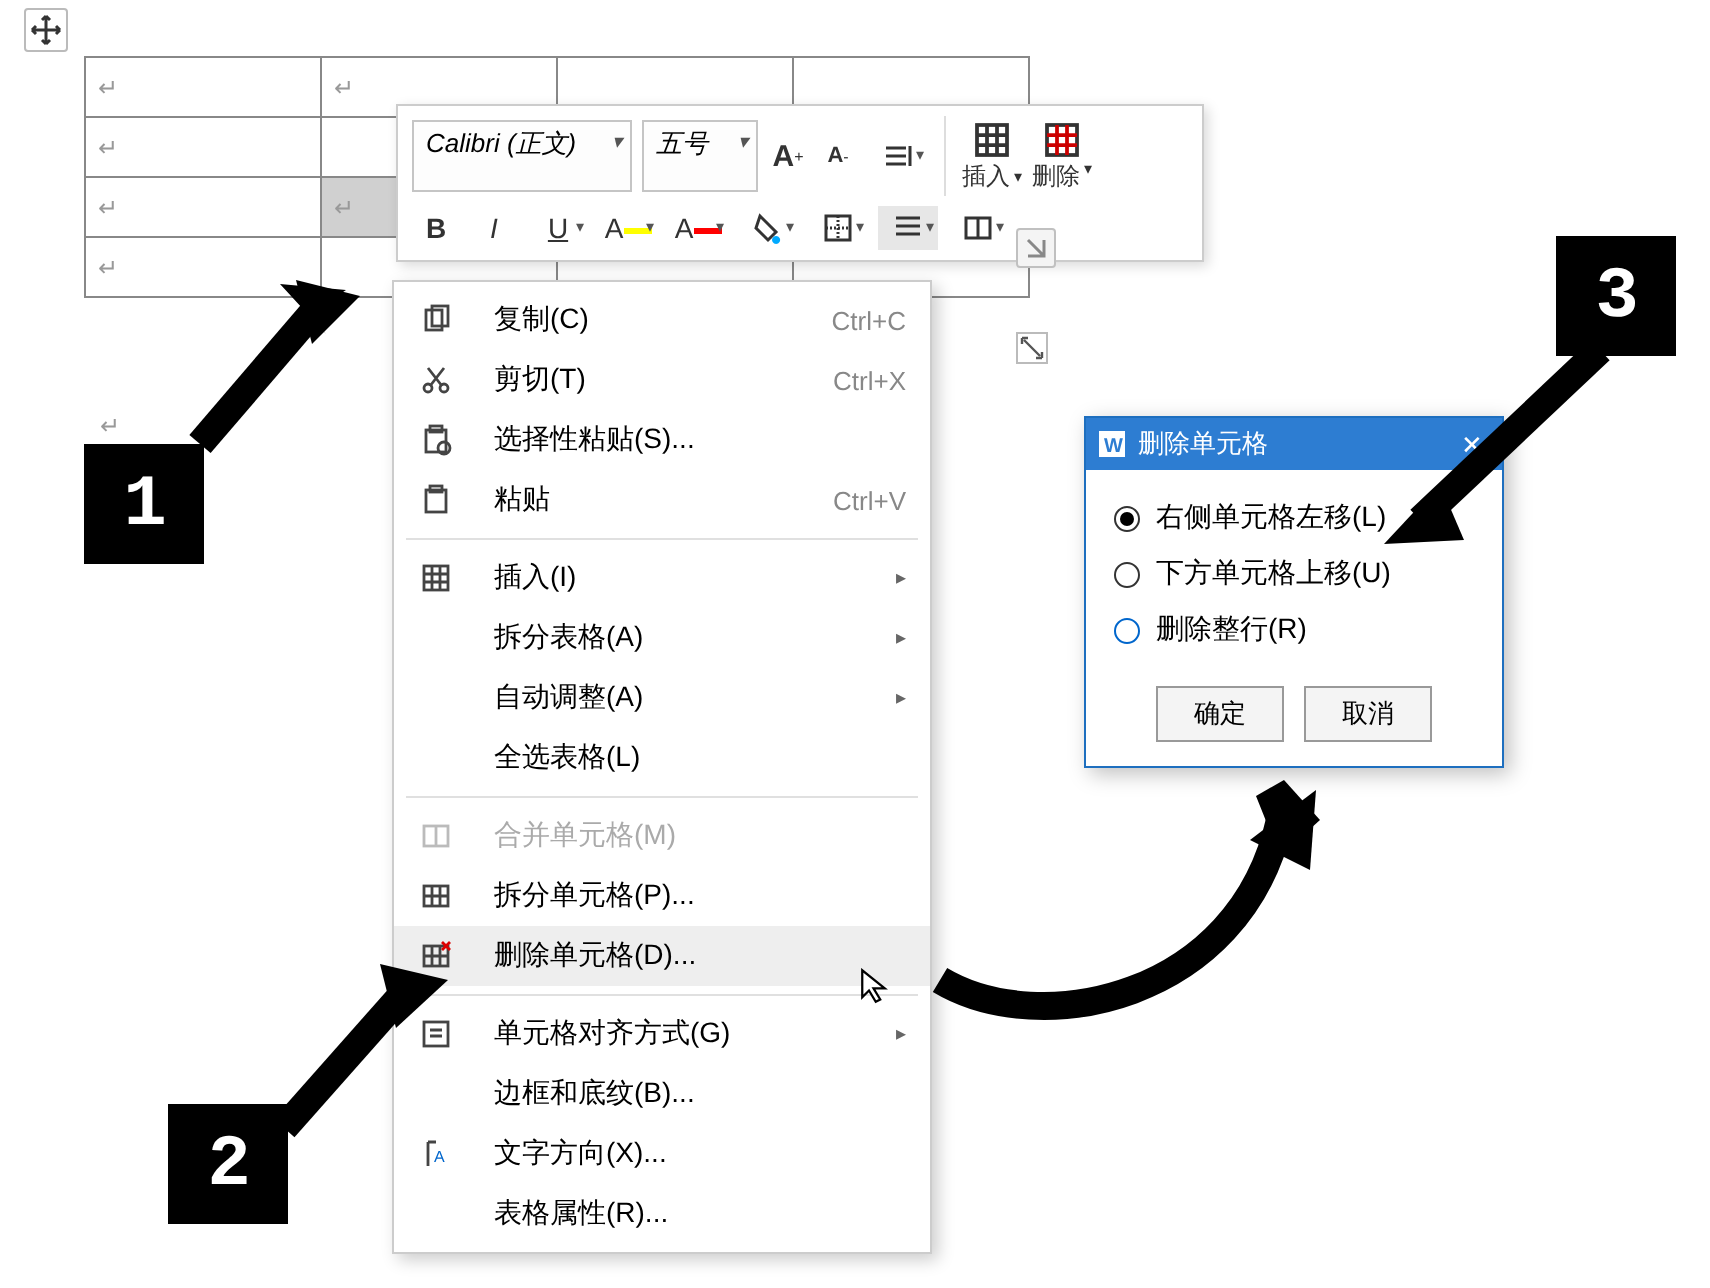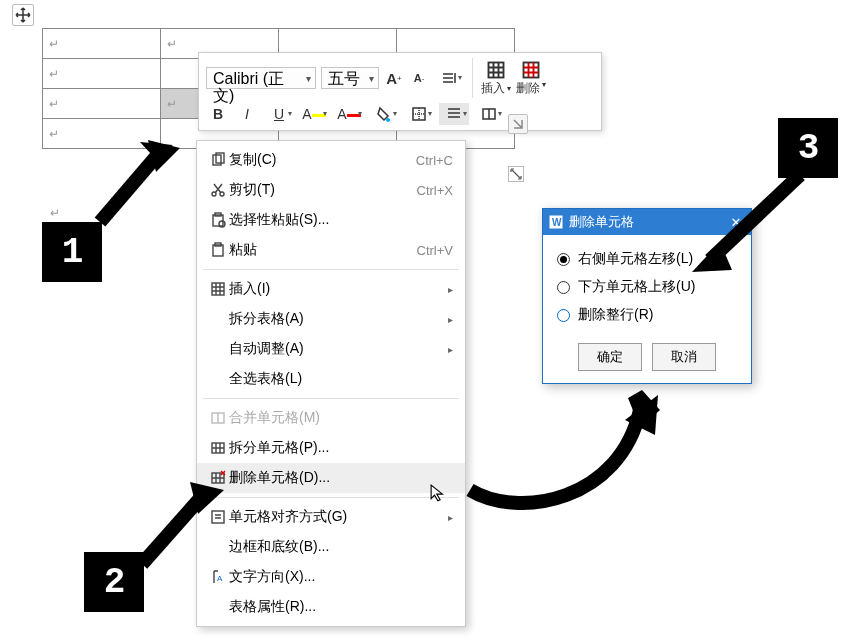--- a/index.html
+++ b/index.html
@@ -56,24 +56,25 @@
     border: 1px solid #ccc;
     box-shadow: 2px 2px 6px rgba(0,0,0,0.15);
     padding: 5px 7px;
   }
   .mt-row { display: flex; align-items: center; gap: 5px; }
   .mt-row + .mt-row { margin-top: 5px; }
   .mt-dd {
     border: 1px solid #c5c5c5;
     padding: 2px 18px 2px 6px;
     background: #fdfdfd;
-    font-size: 16px;
+    font-size: 13px;
     position: relative;
-    height: 22px;
+    height: 36px;
     line-height: 17px;
+    font-style: italic;
   }
   .mt-dd::after { content:"▾"; position:absolute; right:4px; top:2px; font-size:10px; color:#555; }
   .mt-btn {
     width: 24px; height: 22px;
     display:flex;align-items:center;justify-content:center;
     color:#333;
     border:1px solid transparent;
   }
   .mt-btn.small { width:20px; }
   .mt-btn svg { width:16px;height:16px;stroke:#333;fill:none;stroke-width:1.5; }
@@ -110,21 +111,21 @@
     border: 1px solid #ccc;
     box-shadow: 3px 3px 8px rgba(0,0,0,0.2);
     padding: 4px 0;
   }
   .cm-item {
     display: flex;
     align-items: center;
     padding: 6px 12px;
     font-size: 14px;
     color: #000;
-    gap: 2px;
+    gap: 20px;
     position: relative;
   }
   .cm-item.disabled { color: #aaa; }
   .cm-item.hover { background: #eee; }
   .cm-icon { width:18px;height:18px;display:flex;align-items:center;justify-content:center;flex-shrink:0; }
   .cm-icon svg{width:16px;height:16px;stroke:#444;fill:none;stroke-width:1.4;}
   .cm-item.disabled .cm-icon svg{stroke:#bbb;}
   .cm-label { flex:1; }
   .cm-shortcut { color:#888; font-size:13px; }
   .cm-arrow { position:absolute; right:12px; font-size:10px; color:#666; }

